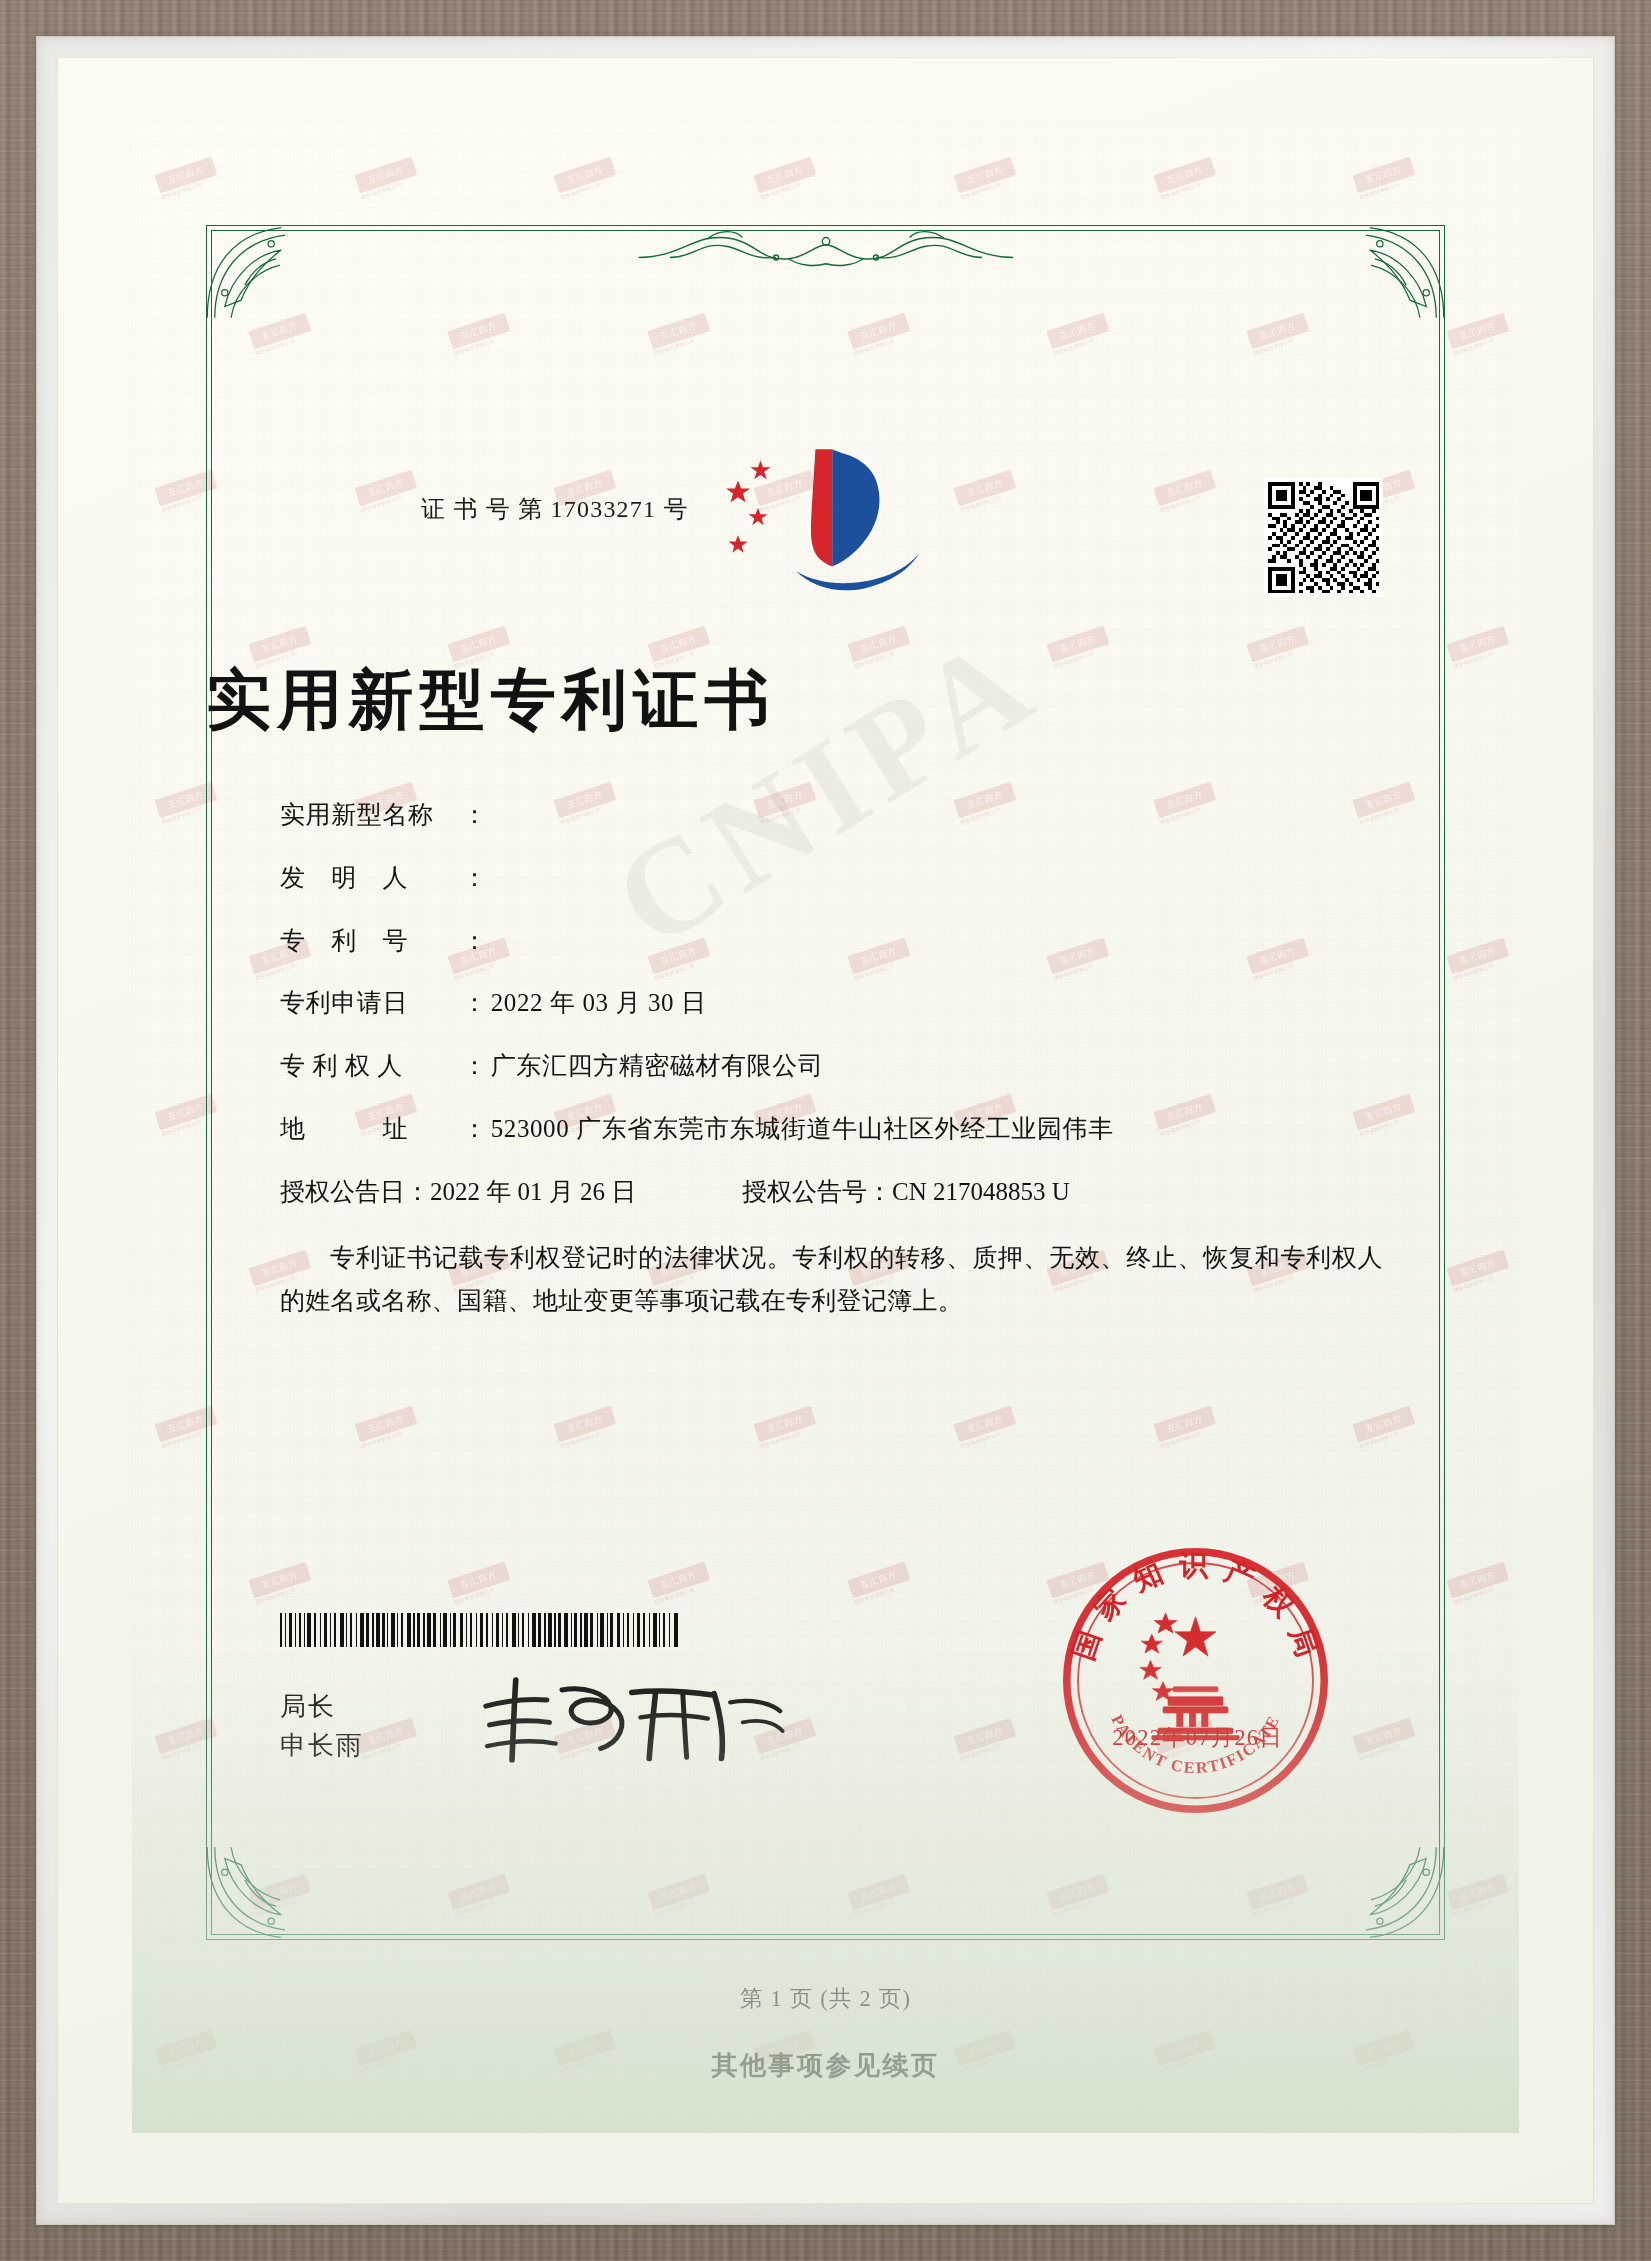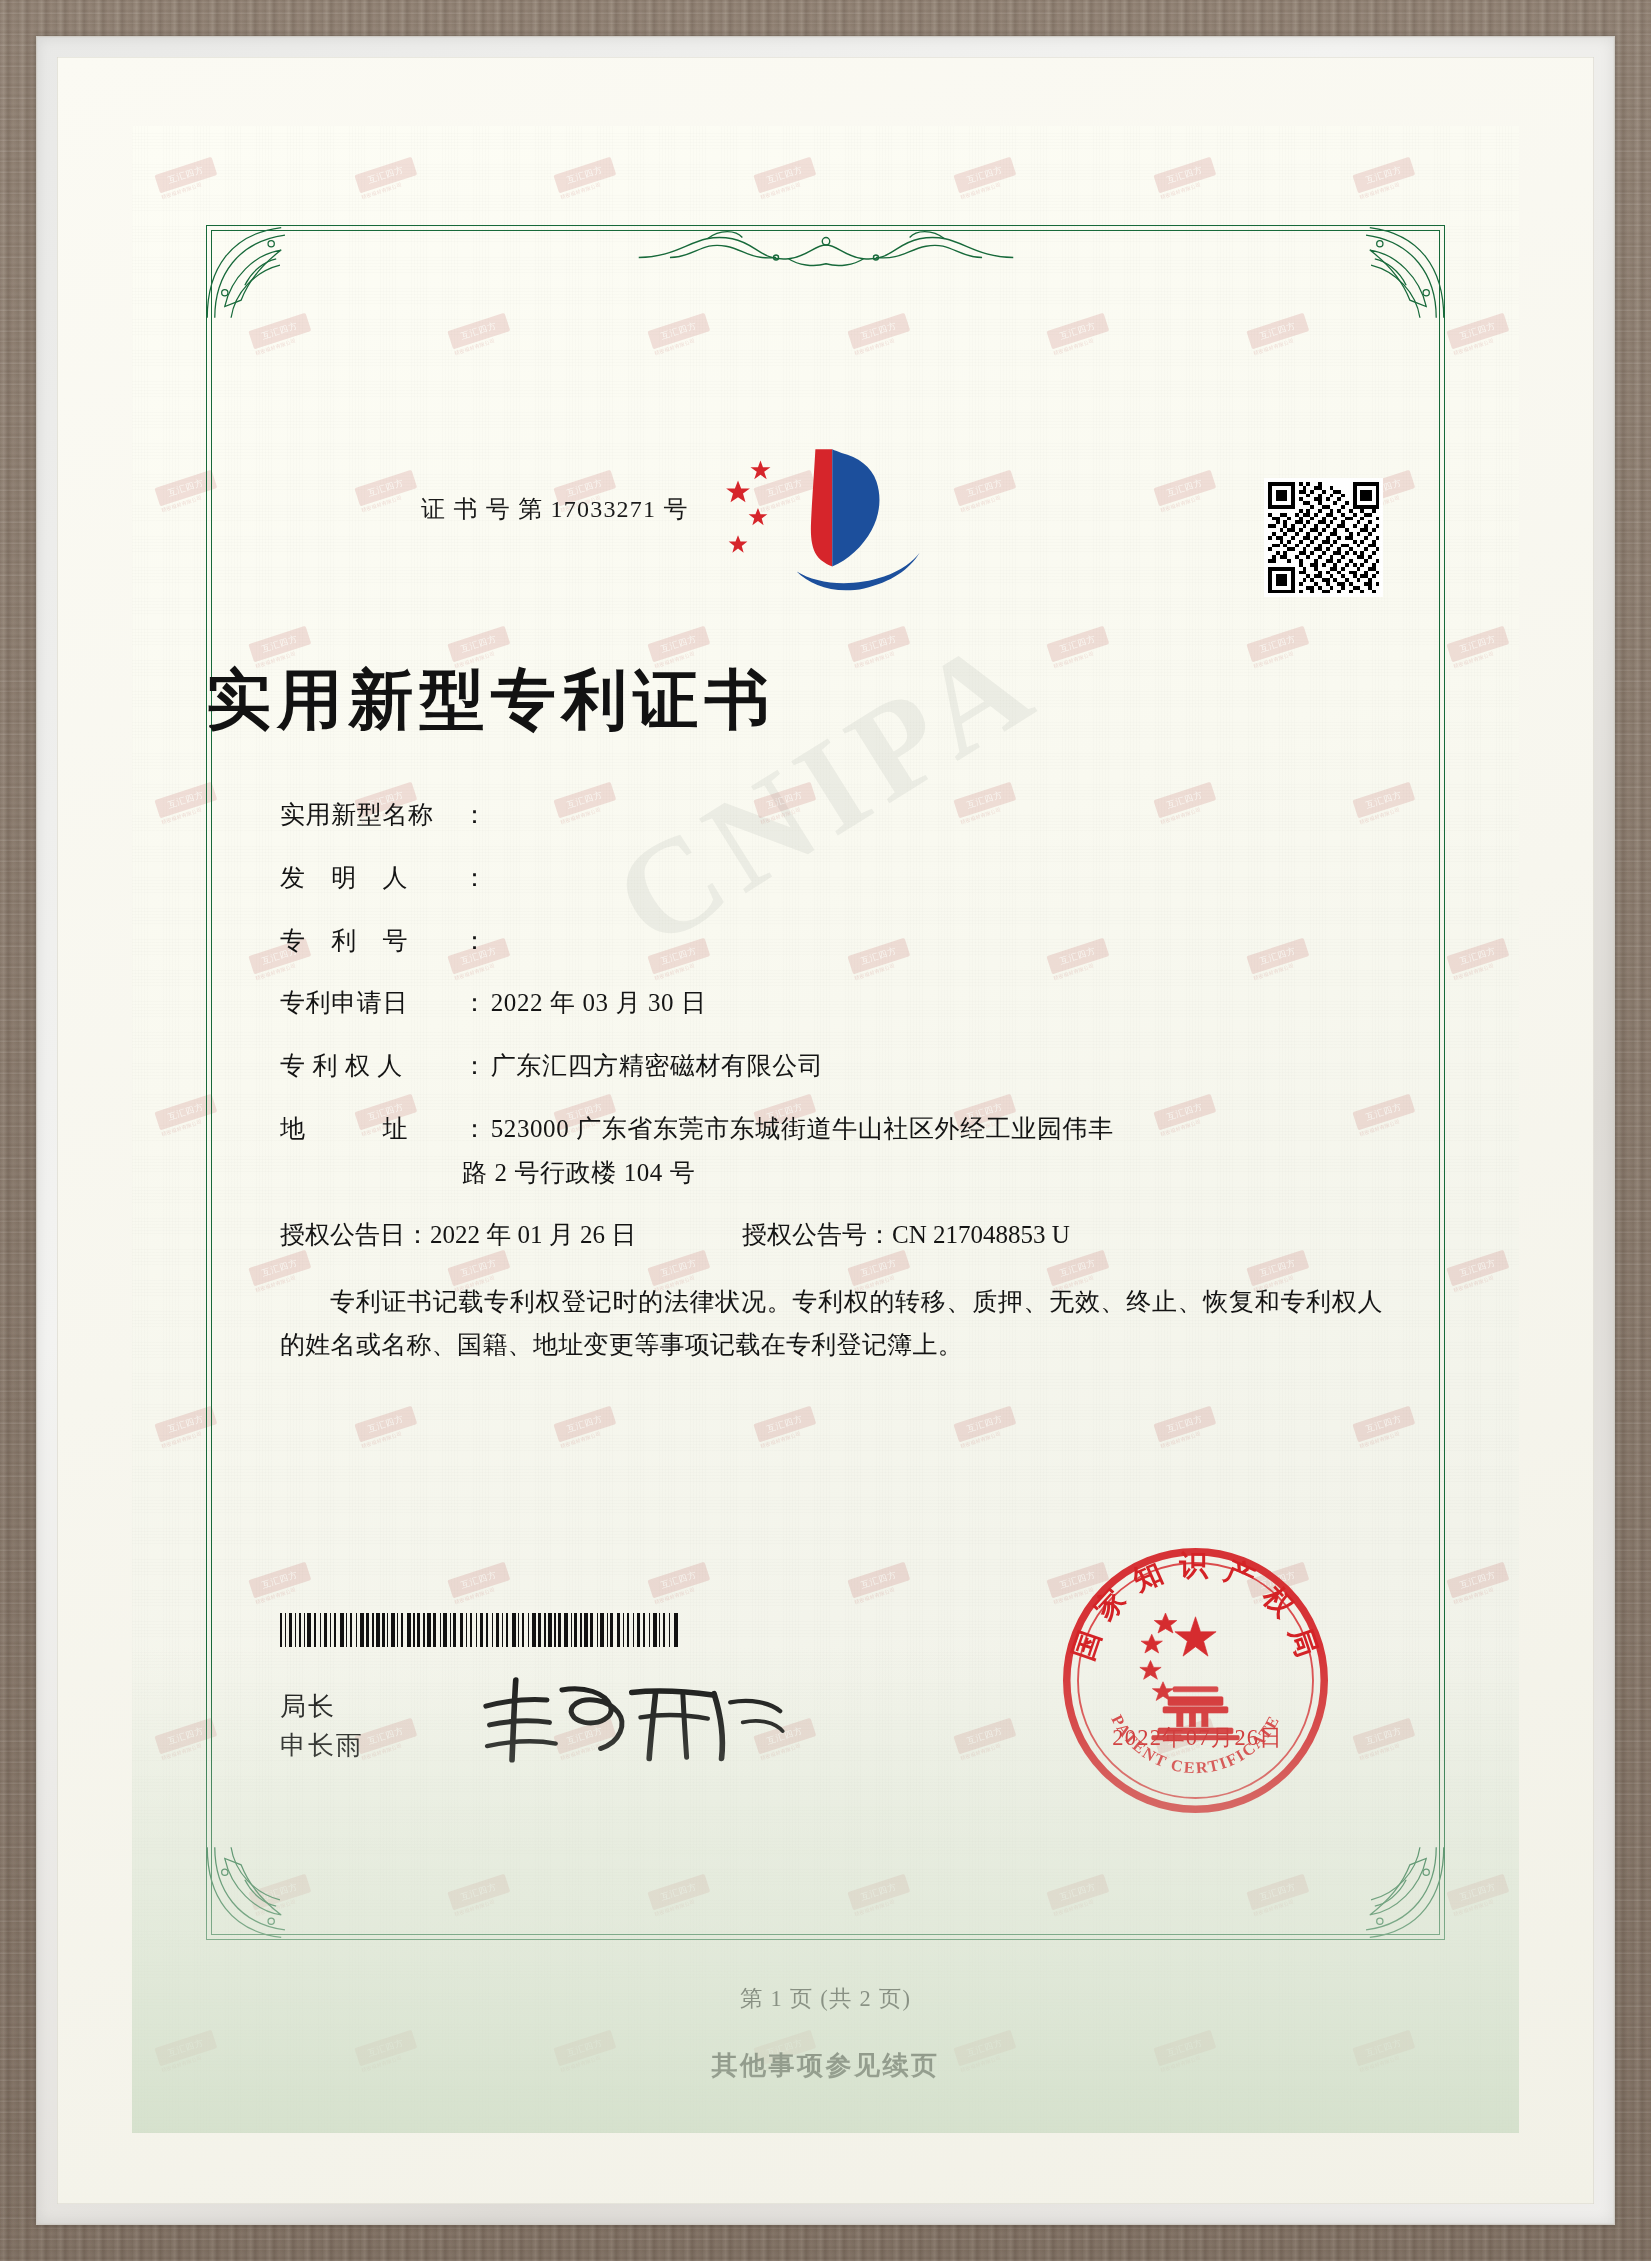--- a/index.html
+++ b/index.html
@@ -1080,21 +1080,20 @@
           <span class="field-label spread">专 利 权 人</span>
           <span class="field-colon">：</span>
           <span class="field-value">广东汇四方精密磁材有限公司</span>
         </div>
 
         <div class="field-row">
           <span class="field-label spread">地　　　址</span>
           <span class="field-colon">：</span>
           <span class="field-value">523000 广东省东莞市东城街道牛山社区外经工业园伟丰</span>
         </div>
-        <div class="addr-line2">路 2 号行政楼 104 号</div>
 
         <div class="pub-row">
           <span class="pub-left">
             <span>授权公告日</span>
             <span>：</span>
             <span>2022 年 01 月 26 日</span>
           </span>
           <span class="pub-right">
             <span>授权公告号</span>
             <span>：</span>

